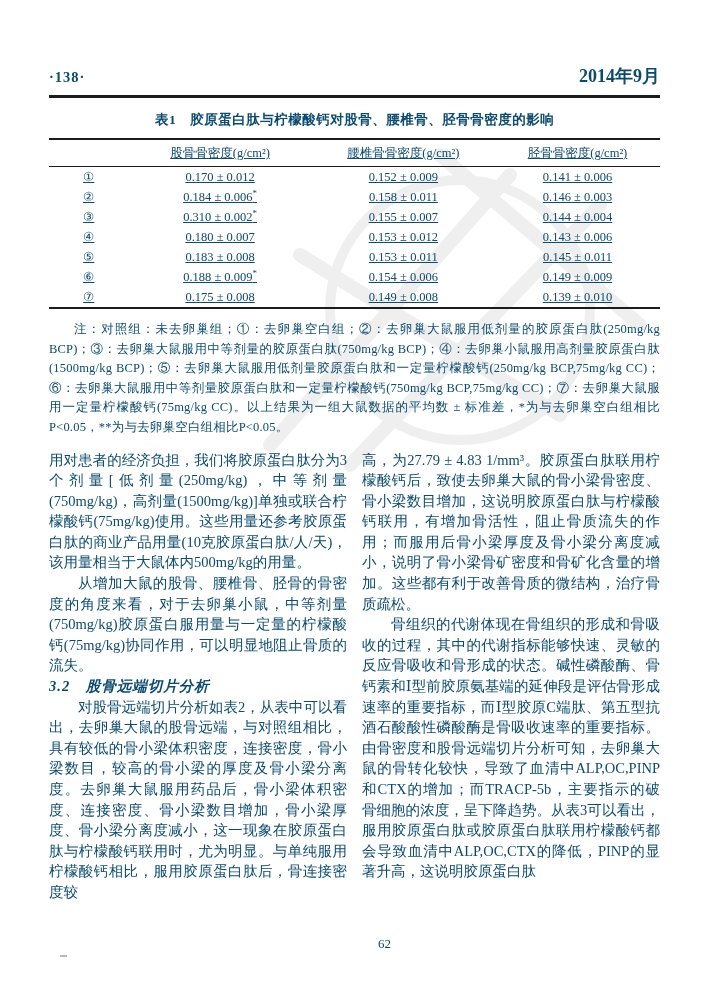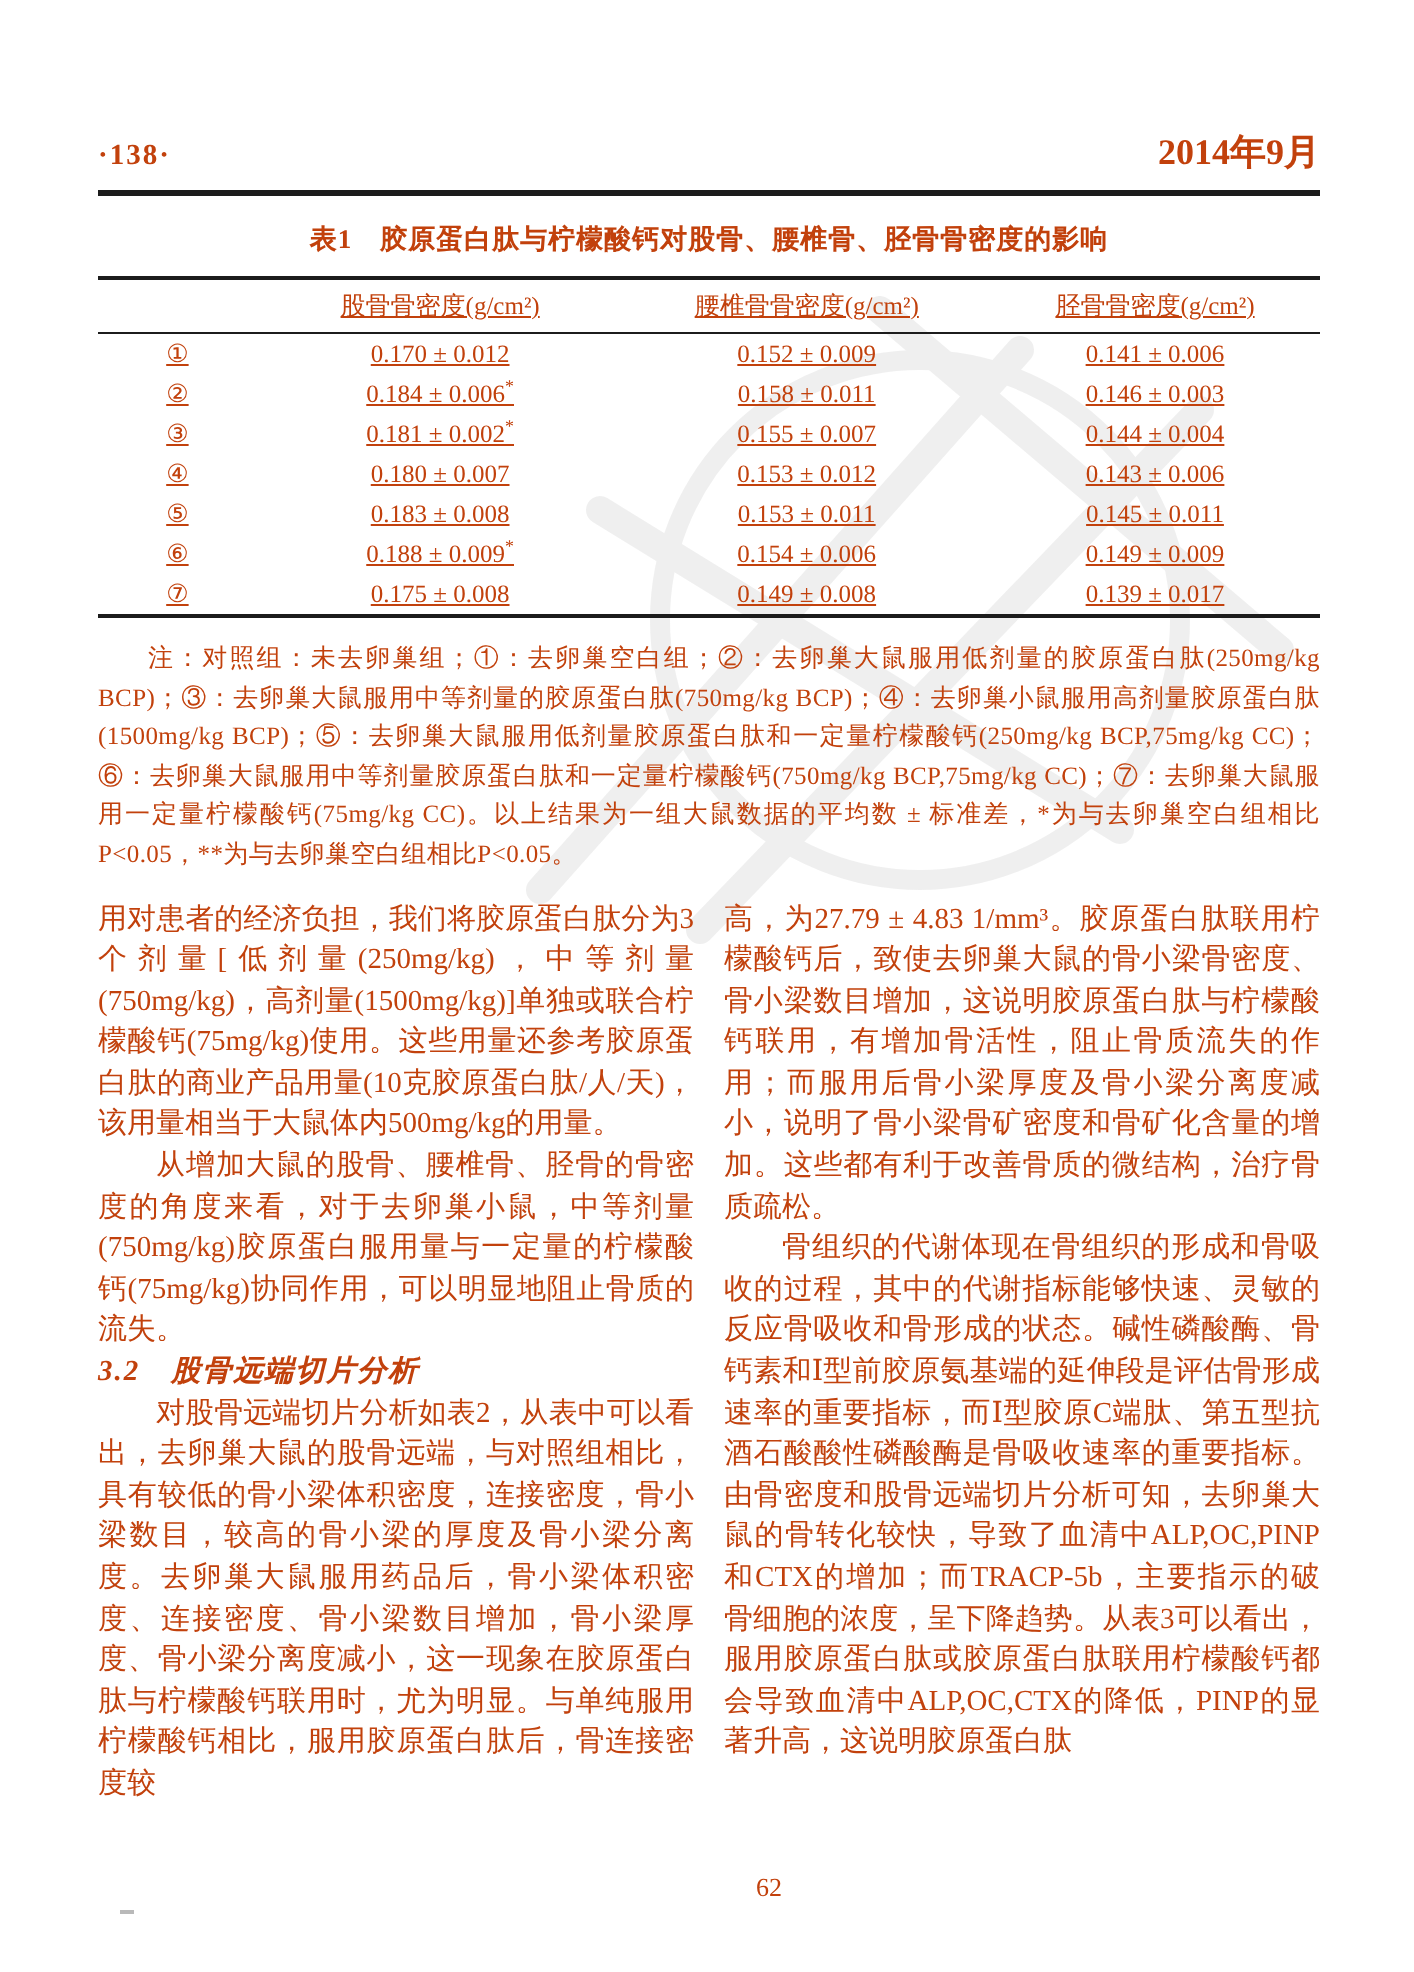--- a/index.html
+++ b/index.html
@@ -1,18 +1,18 @@
 <!DOCTYPE html>
 <html><head>
 <meta charset="utf-8">
 <style>
   html,body { margin:0; padding:0; background:#ffffff; }
   .page {
     position:relative; width:707px; height:986px; background:#ffffff;
-    color:#c2410c; overflow:hidden;
+    color:#0c4a6e; overflow:hidden;
     font-family:"Liberation Serif","DejaVu Serif",serif;
   }
   .content { position:absolute; left:49px; top:0; width:611px; }
 
   
   .page-header { display:flex; justify-content:space-between; align-items:baseline; margin-top:64px; font-size:14px; }
   .page-no-left { font-size:14.5px; font-weight:bold; letter-spacing:1px; }
   .journal-title { font-weight:bold; font-size:15px; letter-spacing:9px; }
   .issue-date { font-size:18px;font-weight:bold; }
   .header-rule { height:0; border-top:3px solid #1c1c1c; margin-top:7px; }
@@ -92,21 +92,21 @@
           <td><span>0.141 ± 0.006</span><sup class="mark"></sup></td>
         </tr>
         <tr>
           <td>②</td>
           <td><span>0.184 ± 0.006</span><sup class="mark">*</sup></td>
           <td><span>0.158 ± 0.011</span><sup class="mark"></sup></td>
           <td><span>0.146 ± 0.003</span><sup class="mark"></sup></td>
         </tr>
         <tr>
           <td>③</td>
-          <td><span>0.181 ± 0.002</span><sup class="mark">*</sup></td>
+          <td><span>0.310 ± 0.002</span><sup class="mark">*</sup></td>
           <td><span>0.155 ± 0.007</span><sup class="mark"></sup></td>
           <td><span>0.144 ± 0.004</span><sup class="mark"></sup></td>
         </tr>
         <tr>
           <td>④</td>
           <td><span>0.180 ± 0.007</span><sup class="mark"></sup></td>
           <td><span>0.153 ± 0.012</span><sup class="mark"></sup></td>
           <td><span>0.143 ± 0.006</span><sup class="mark"></sup></td>
         </tr>
         <tr>
@@ -118,21 +118,21 @@
         <tr>
           <td>⑥</td>
           <td><span>0.188 ± 0.009</span><sup class="mark">*</sup></td>
           <td><span>0.154 ± 0.006</span><sup class="mark"></sup></td>
           <td><span>0.149 ± 0.009</span><sup class="mark"></sup></td>
         </tr>
         <tr>
           <td>⑦</td>
           <td><span>0.175 ± 0.008</span><sup class="mark"></sup></td>
           <td><span>0.149 ± 0.008</span><sup class="mark"></sup></td>
-          <td><span>0.139 ± 0.017</span><sup class="mark"></sup></td>
+          <td><span>0.139 ± 0.010</span><sup class="mark"></sup></td>
         </tr>
       </tbody>
     </table>
 
     <p class="table-note">注：对照组：未去卵巢组；①：去卵巢空白组；②：去卵巢大鼠服用低剂量的胶原蛋白肽(250mg/kg BCP)；③：去卵巢大鼠服用中等剂量的胶原蛋白肽(750mg/kg BCP)；④：去卵巢小鼠服用高剂量胶原蛋白肽(1500mg/kg BCP)；⑤：去卵巢大鼠服用低剂量胶原蛋白肽和一定量柠檬酸钙(250mg/kg BCP,75mg/kg CC)；⑥：去卵巢大鼠服用中等剂量胶原蛋白肽和一定量柠檬酸钙(750mg/kg BCP,75mg/kg CC)；⑦：去卵巢大鼠服用一定量柠檬酸钙(75mg/kg CC)。以上结果为一组大鼠数据的平均数 ± 标准差，*为与去卵巢空白组相比P&lt;0.05，**为与去卵巢空白组相比P&lt;0.05。</p>
 
     <div class="columns">
       <div class="col">
         <p>用对患者的经济负担，我们将胶原蛋白肽分为3个剂量[低剂量(250mg/kg)，中等剂量(750mg/kg)，高剂量(1500mg/kg)]单独或联合柠檬酸钙(75mg/kg)使用。这些用量还参考胶原蛋白肽的商业产品用量(10克胶原蛋白肽/人/天)，该用量相当于大鼠体内500mg/kg的用量。</p>
         <p class="indent">从增加大鼠的股骨、腰椎骨、胫骨的骨密度的角度来看，对于去卵巢小鼠，中等剂量(750mg/kg)胶原蛋白服用量与一定量的柠檬酸钙(75mg/kg)协同作用，可以明显地阻止骨质的流失。</p>

